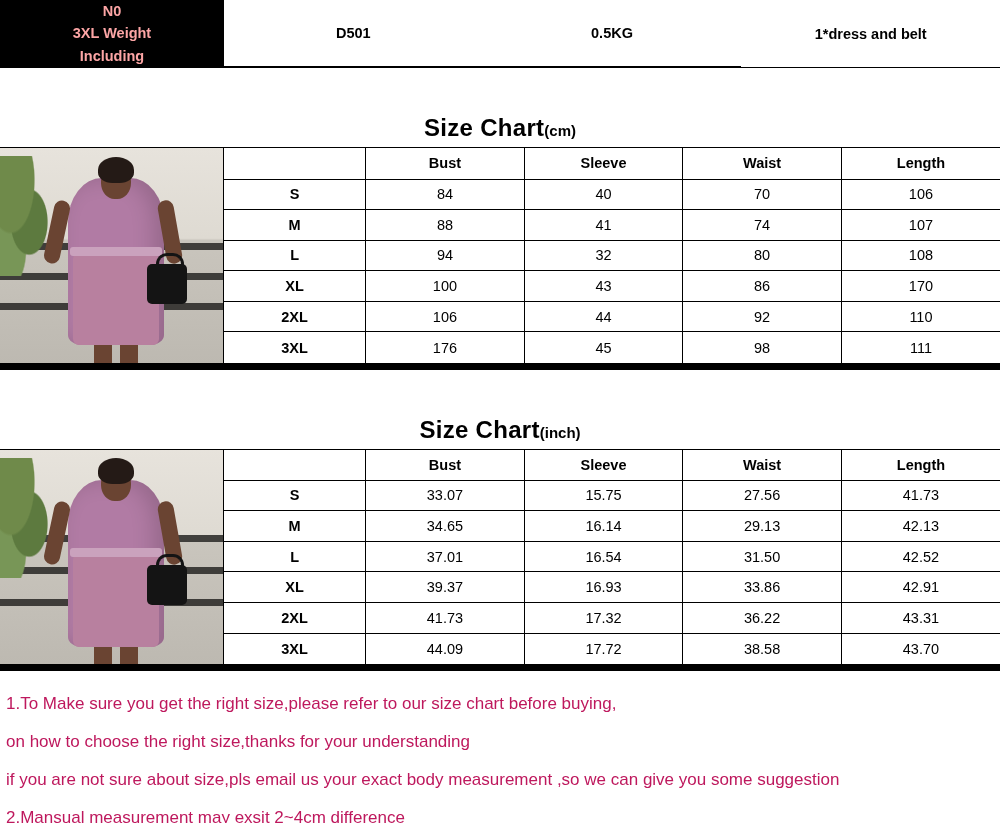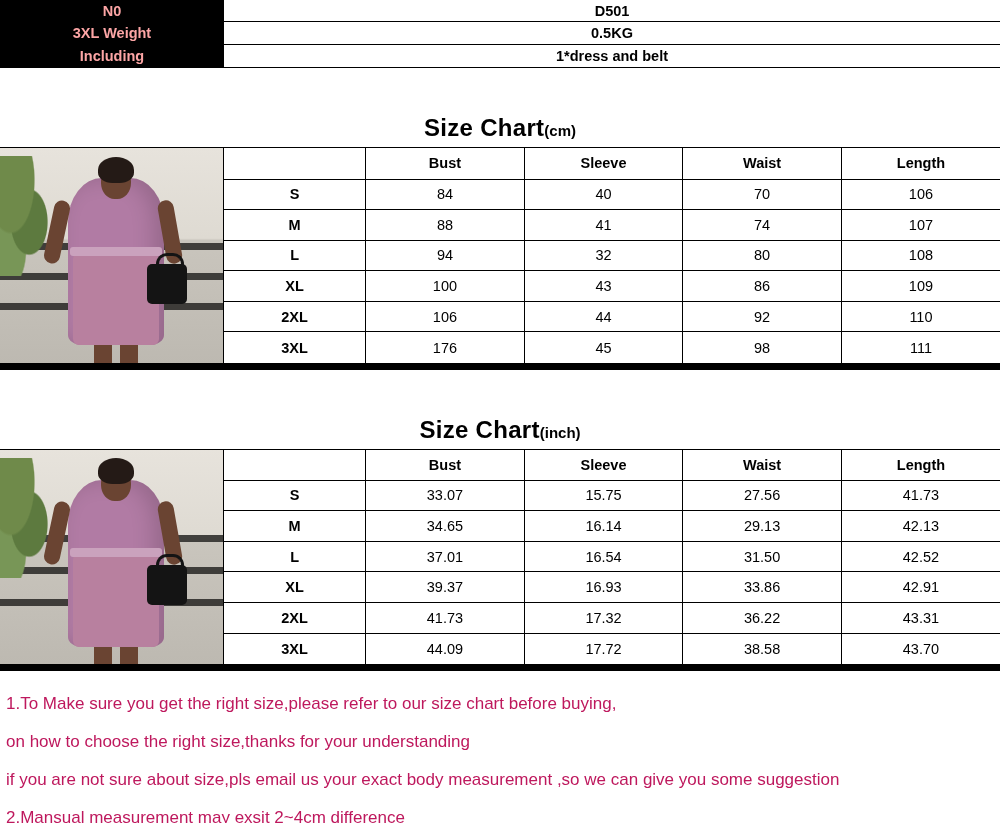--- a/index.html
+++ b/index.html
@@ -37,21 +37,21 @@
     justify-content: center;
     align-items: center;
     font-weight: bold;
     font-size: 14.5px;
     line-height: 1.55;
     flex: 0 0 224px;
   }
   .top-right {
     flex: 1 1 auto;
     display: flex;
-    flex-direction: column;
+    flex-direction: row;
   }
   .top-right .trow {
     flex: 1 1 33.33%;
     display: flex;
     align-items: center;
     justify-content: center;
     font-size: 14.5px;
     font-weight: bold;
     border-bottom: 1px solid #000;
   }
@@ -293,21 +293,21 @@
           <td>94</td>
           <td>32</td>
           <td>80</td>
           <td>108</td>
         </tr>
         <tr>
           <td class="sz">XL</td>
           <td>100</td>
           <td>43</td>
           <td>86</td>
-          <td>109</td>
+          <td>170</td>
         </tr>
         <tr>
           <td class="sz">2XL</td>
           <td>106</td>
           <td>44</td>
           <td>92</td>
           <td>110</td>
         </tr>
         <tr>
           <td class="sz">3XL</td>

